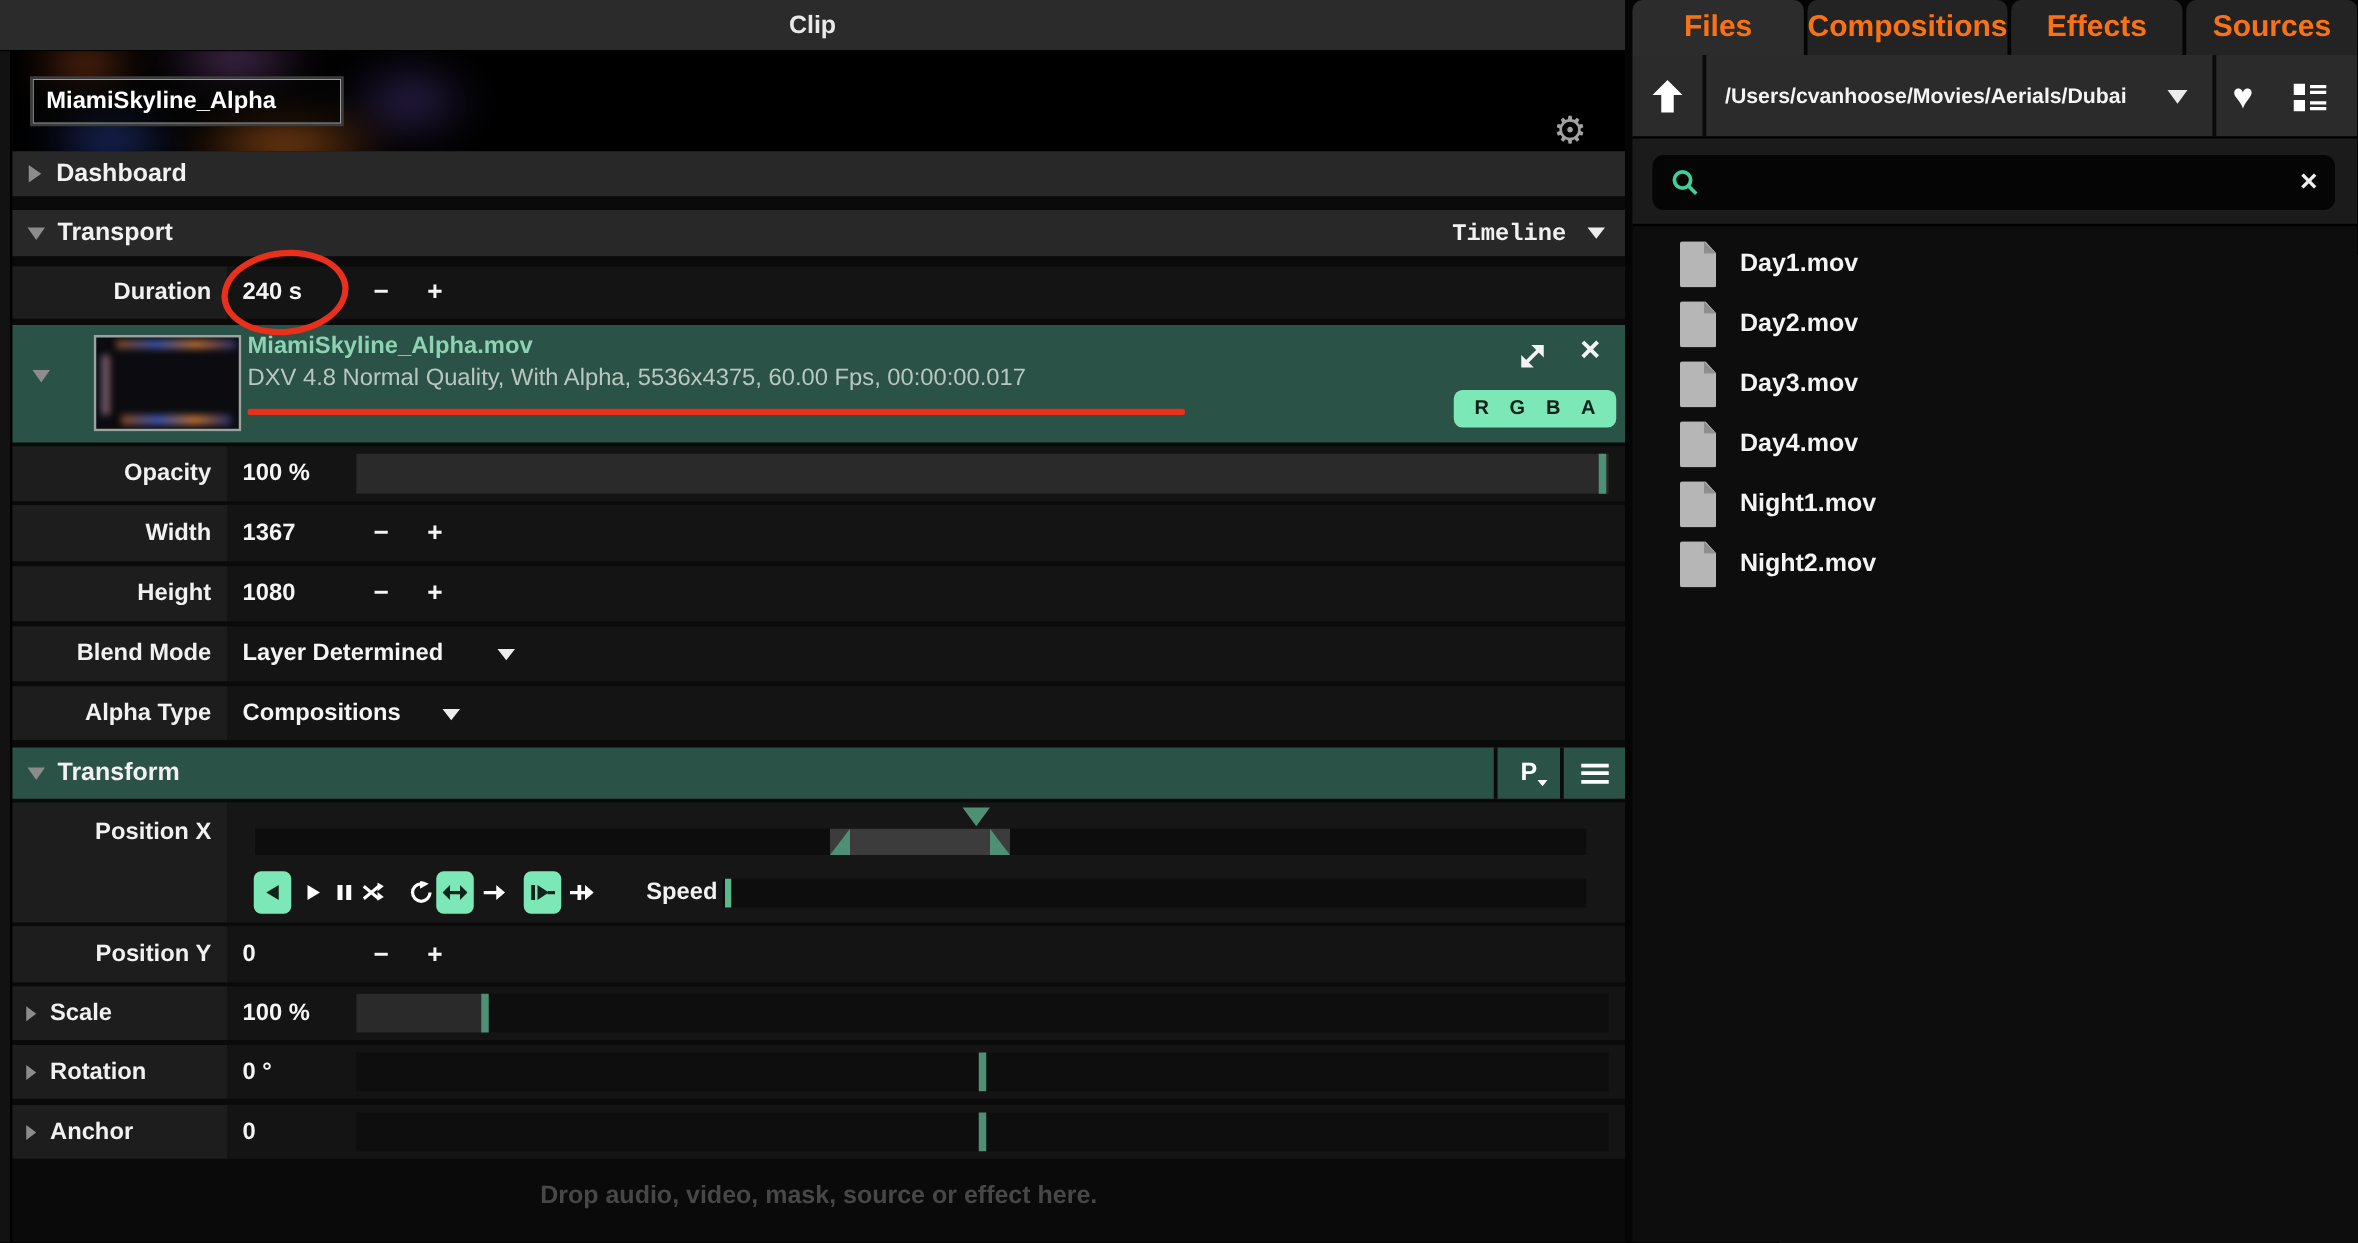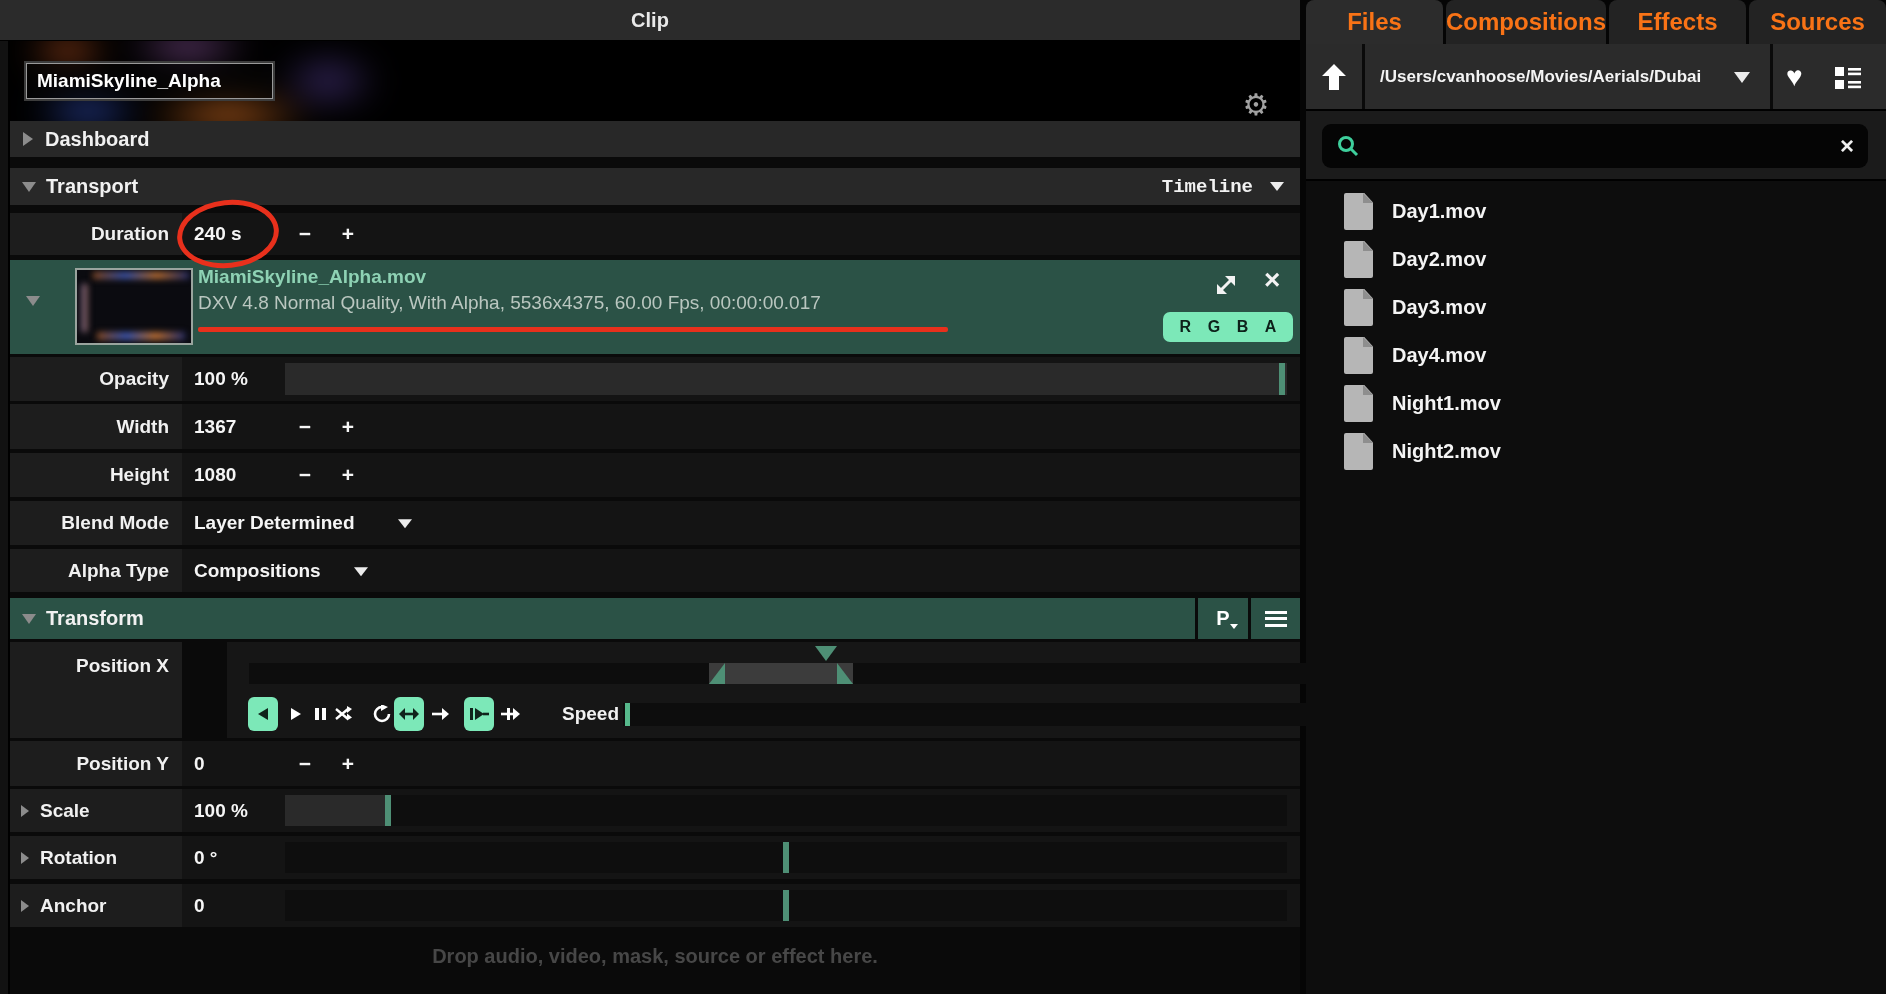--- a/index.html
+++ b/index.html
@@ -254,21 +254,21 @@
       <div class="thdr-div" style="left:1185px;"></div>
       <div class="thdr-btn" style="left:1188px; width:50px;">
         <span class="preset-p">P</span>
       </div>
       <div class="thdr-div" style="left:1238px;"></div>
       <div class="thdr-btn" style="left:1241px; width:49px;">
         <span class="hamburger"></span>
       </div>
     </div>
 
-    <div class="prow" style="top:642px; height:96px;gap:45px;">
+    <div class="prow" style="top:642px; height:96px;">
       <div class="plabel" style="align-items:flex-start; padding-top:13px;">Position X</div>
       <div class="pvalue posx-value">
         <div class="playhead"></div>
         <div class="tl-track">
           <div class="tl-seg">
             <div class="tl-handle l"></div>
             <div class="tl-handle r"></div>
           </div>
         </div>
         <div class="tctrl">

